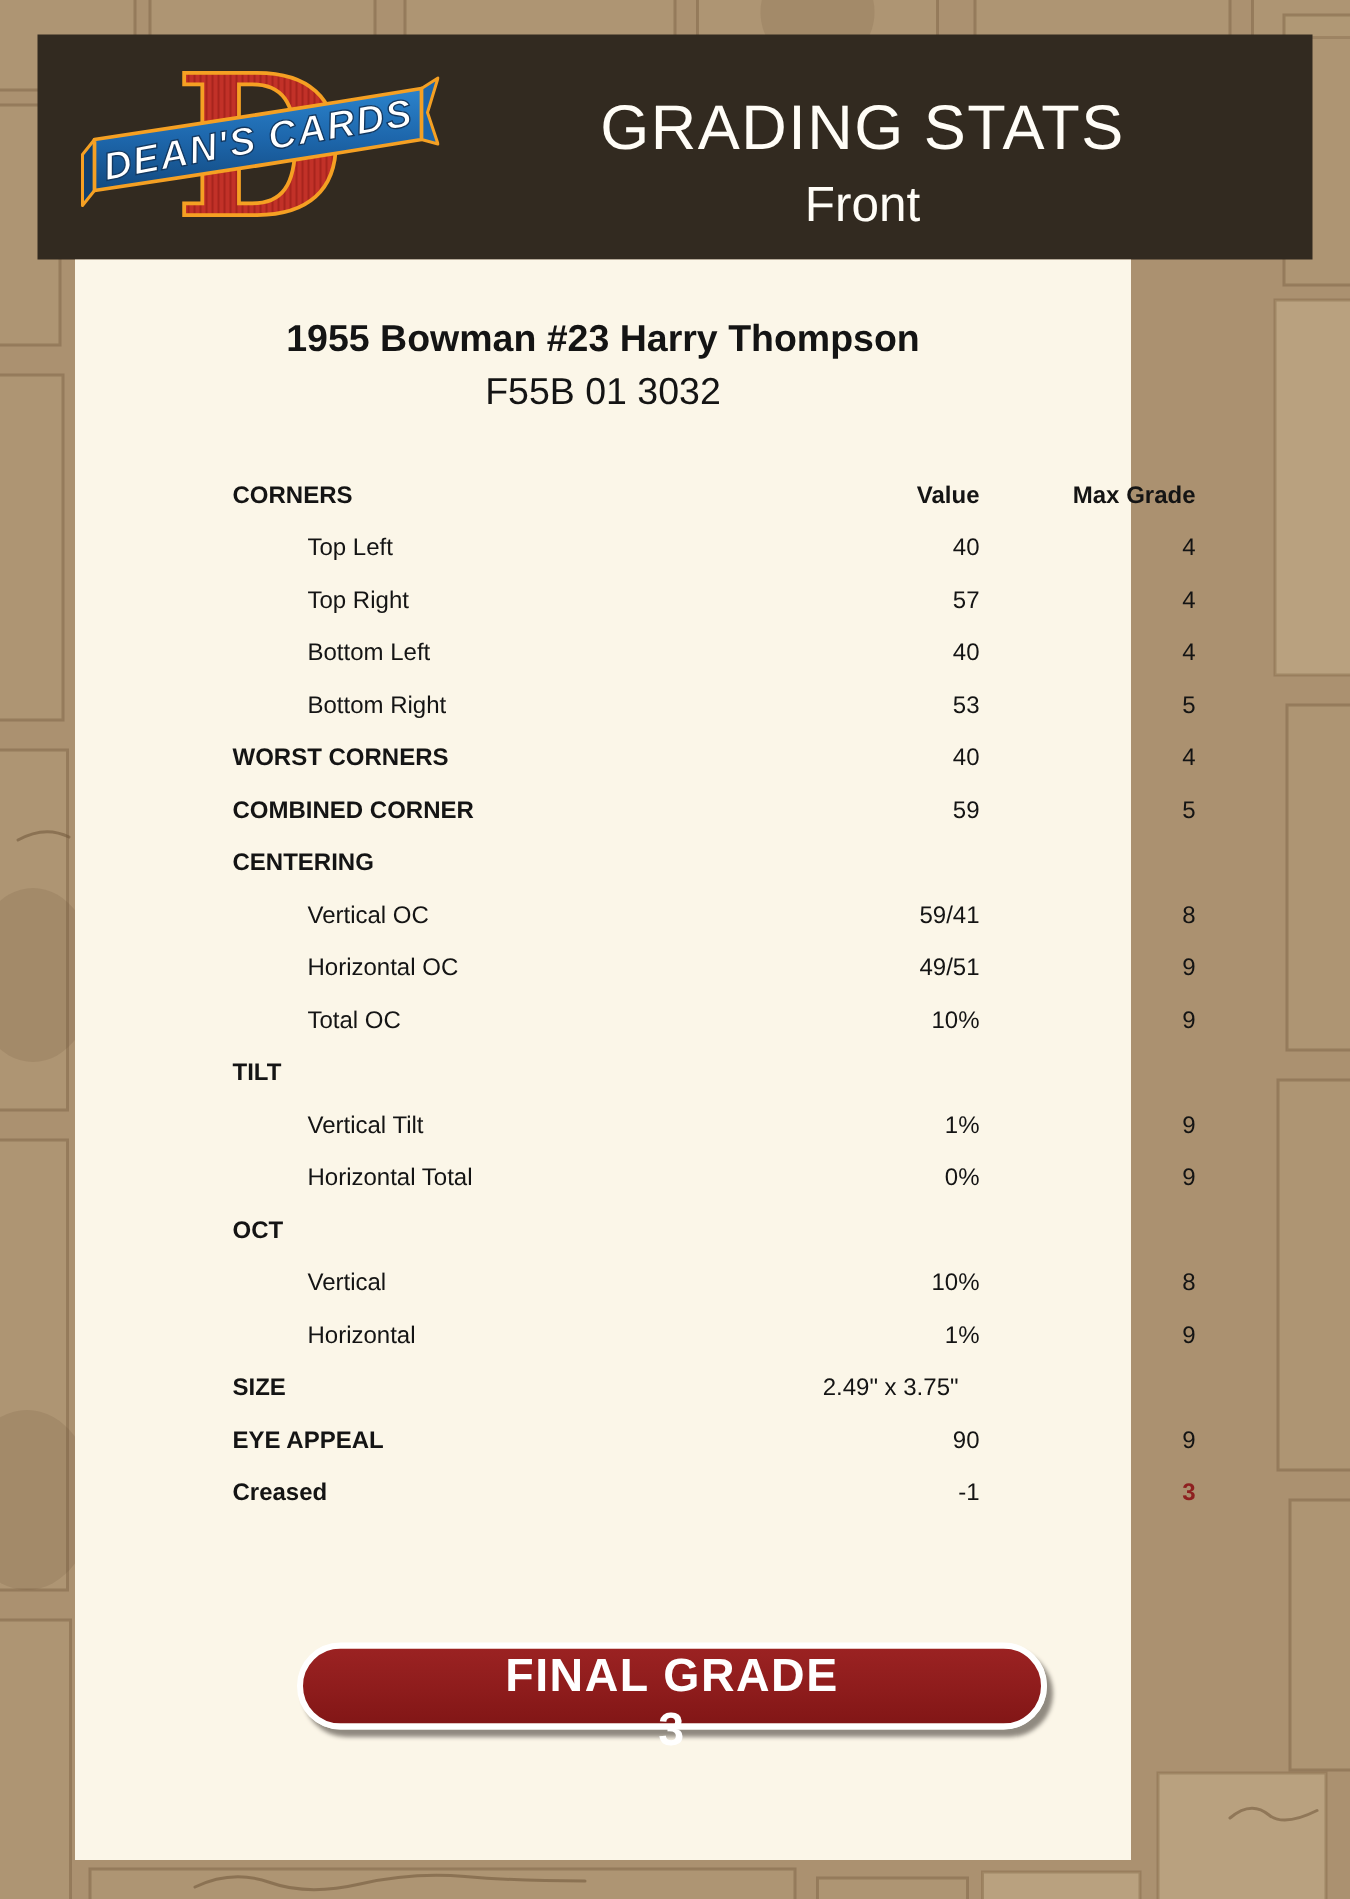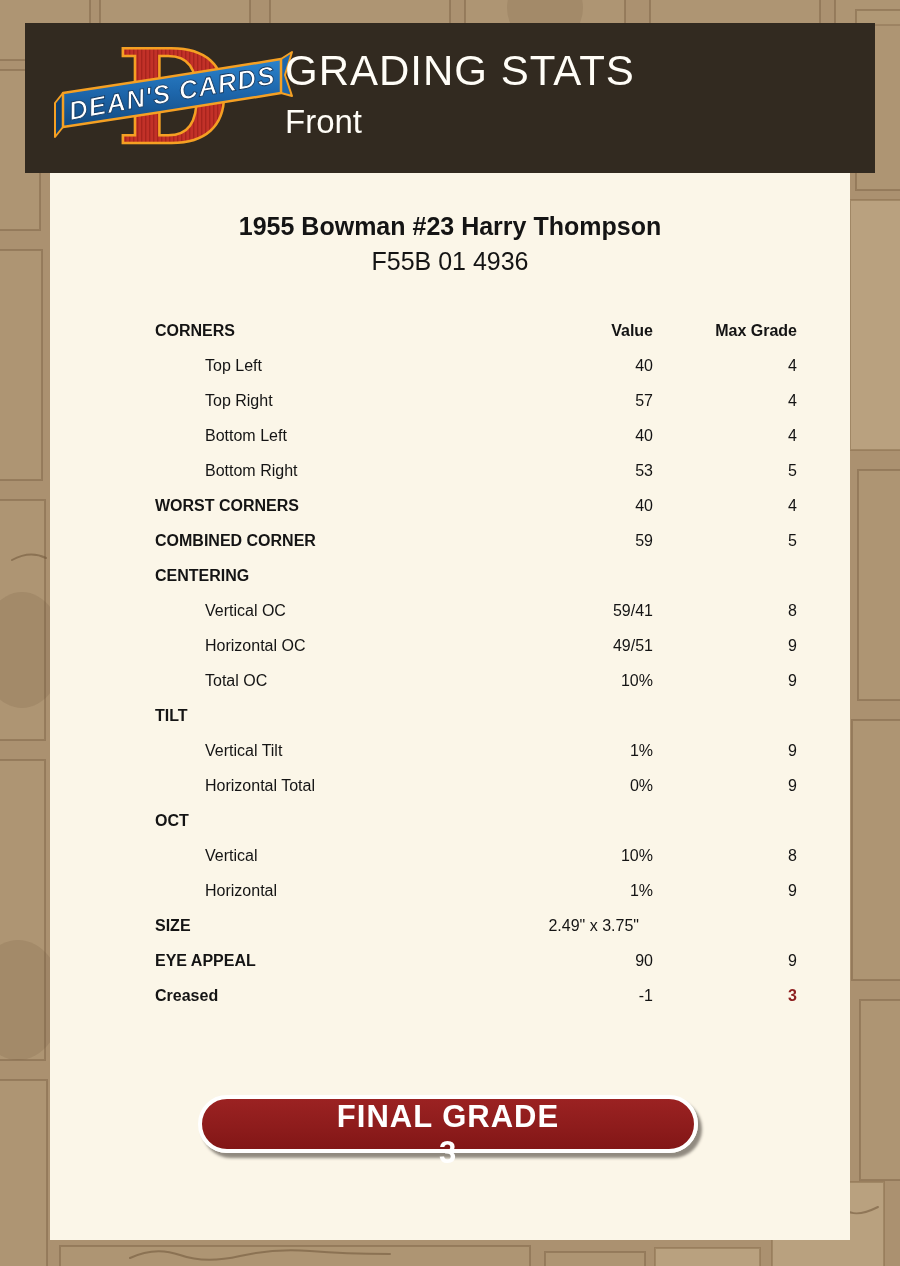--- a/index.html
+++ b/index.html
@@ -4,25 +4,25 @@
 <style>
   * { margin:0; padding:0; box-sizing:border-box; }
   html,body { background:#8d7a5e; }
   body { font-family:"Liberation Sans", sans-serif; }
   #page { position:relative; width:900px; height:1266px; background:#ab9170; overflow:hidden; margin:0 auto; }
 
   .bg-collage { position:absolute; inset:0; }
 
   .header-bar { position:absolute; left:25px; top:23px; width:850px; height:150px; background:#322a20; }
   .logo { position:absolute; left:28px; top:10px; width:240px; height:130px; }
-  .header-text { position:absolute; left:260px; right:10px; top:0; bottom:0; display:flex; flex-direction:column; align-items:flex-start; padding-top:24px; color:#fffdf7; }
+  .header-text { position:absolute; left:260px; right:10px; top:0; bottom:0; display:flex; flex-direction:column; align-items:center; padding-top:38px; color:#fffdf7; }
   .header-title { font-size:42px; line-height:48px; letter-spacing:1px; }
   .header-subtitle { font-size:33px; line-height:38px; margin-top:8px; }
 
-  .panel { position:absolute; left:50px; top:173px; width:800px; height:1067px; background:#fbf6e8; color:#141414; }
+  .panel { position:absolute; left:50px; top:173px; width:704px; height:1067px; background:#fbf6e8; color:#141414; }
   .card-title { margin-top:36px; text-align:center; font-size:25px; font-weight:bold; line-height:35px; }
   .card-serial { text-align:center; font-size:25px; line-height:35px; }
 
   .stats { margin-top:34px; font-size:16px; }
   .row { display:grid; grid-template-columns:298px 200px 144px; padding-left:105px; height:35px; align-items:center; }
   .row .value, .row .max { text-align:right; }
   .row.colhead .label, .row.colhead .value, .row.colhead .max { font-weight:bold; }
   .row.section .label { font-weight:bold; }
   .row.sub .label { padding-left:50px; }
   .row.gap { }
@@ -106,21 +106,21 @@
     </svg>
 
     <div class="header-text">
       <div class="header-title">GRADING STATS</div>
       <div class="header-subtitle">Front</div>
     </div>
   </div>
 
   <div class="panel">
     <div class="card-title">1955 Bowman #23 Harry Thompson</div>
-    <div class="card-serial">F55B 01 4936</div>
+    <div class="card-serial">F55B 01 3032</div>
 
     <div class="stats">
       <div class="row colhead">
         <div class="label">CORNERS</div>
         <div class="value">Value</div>
         <div class="max">Max Grade</div>
       </div>
 
       <div class="row sub">
         <div class="label">Top Left</div>

